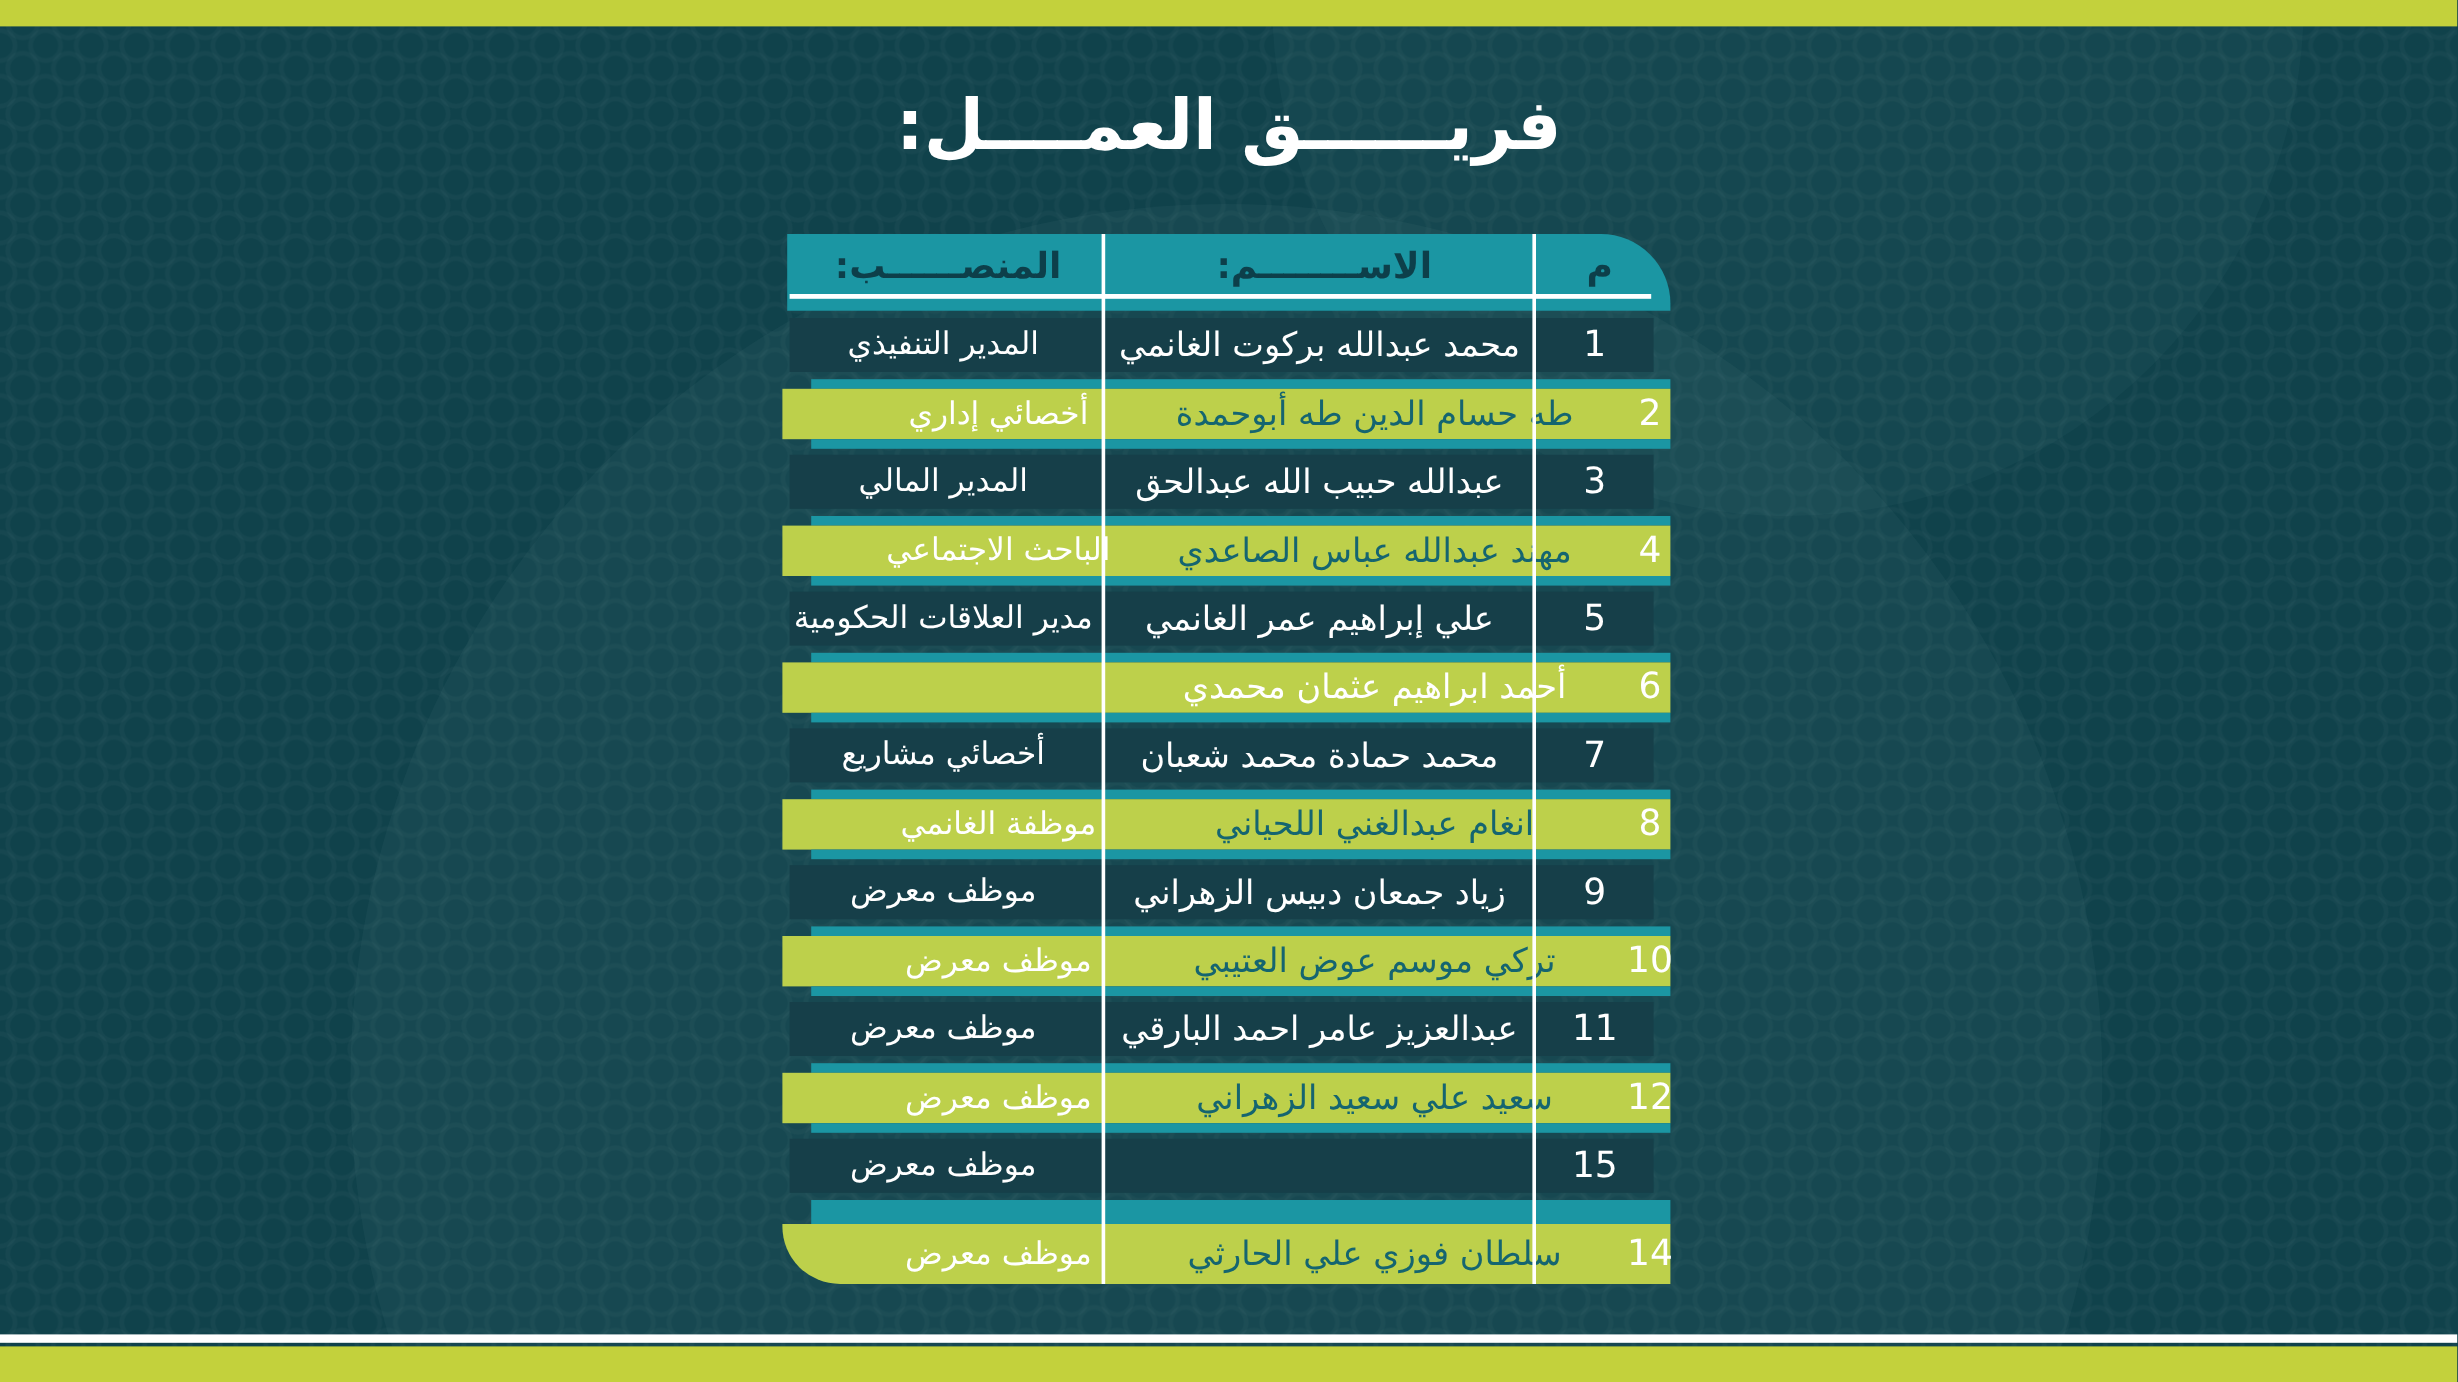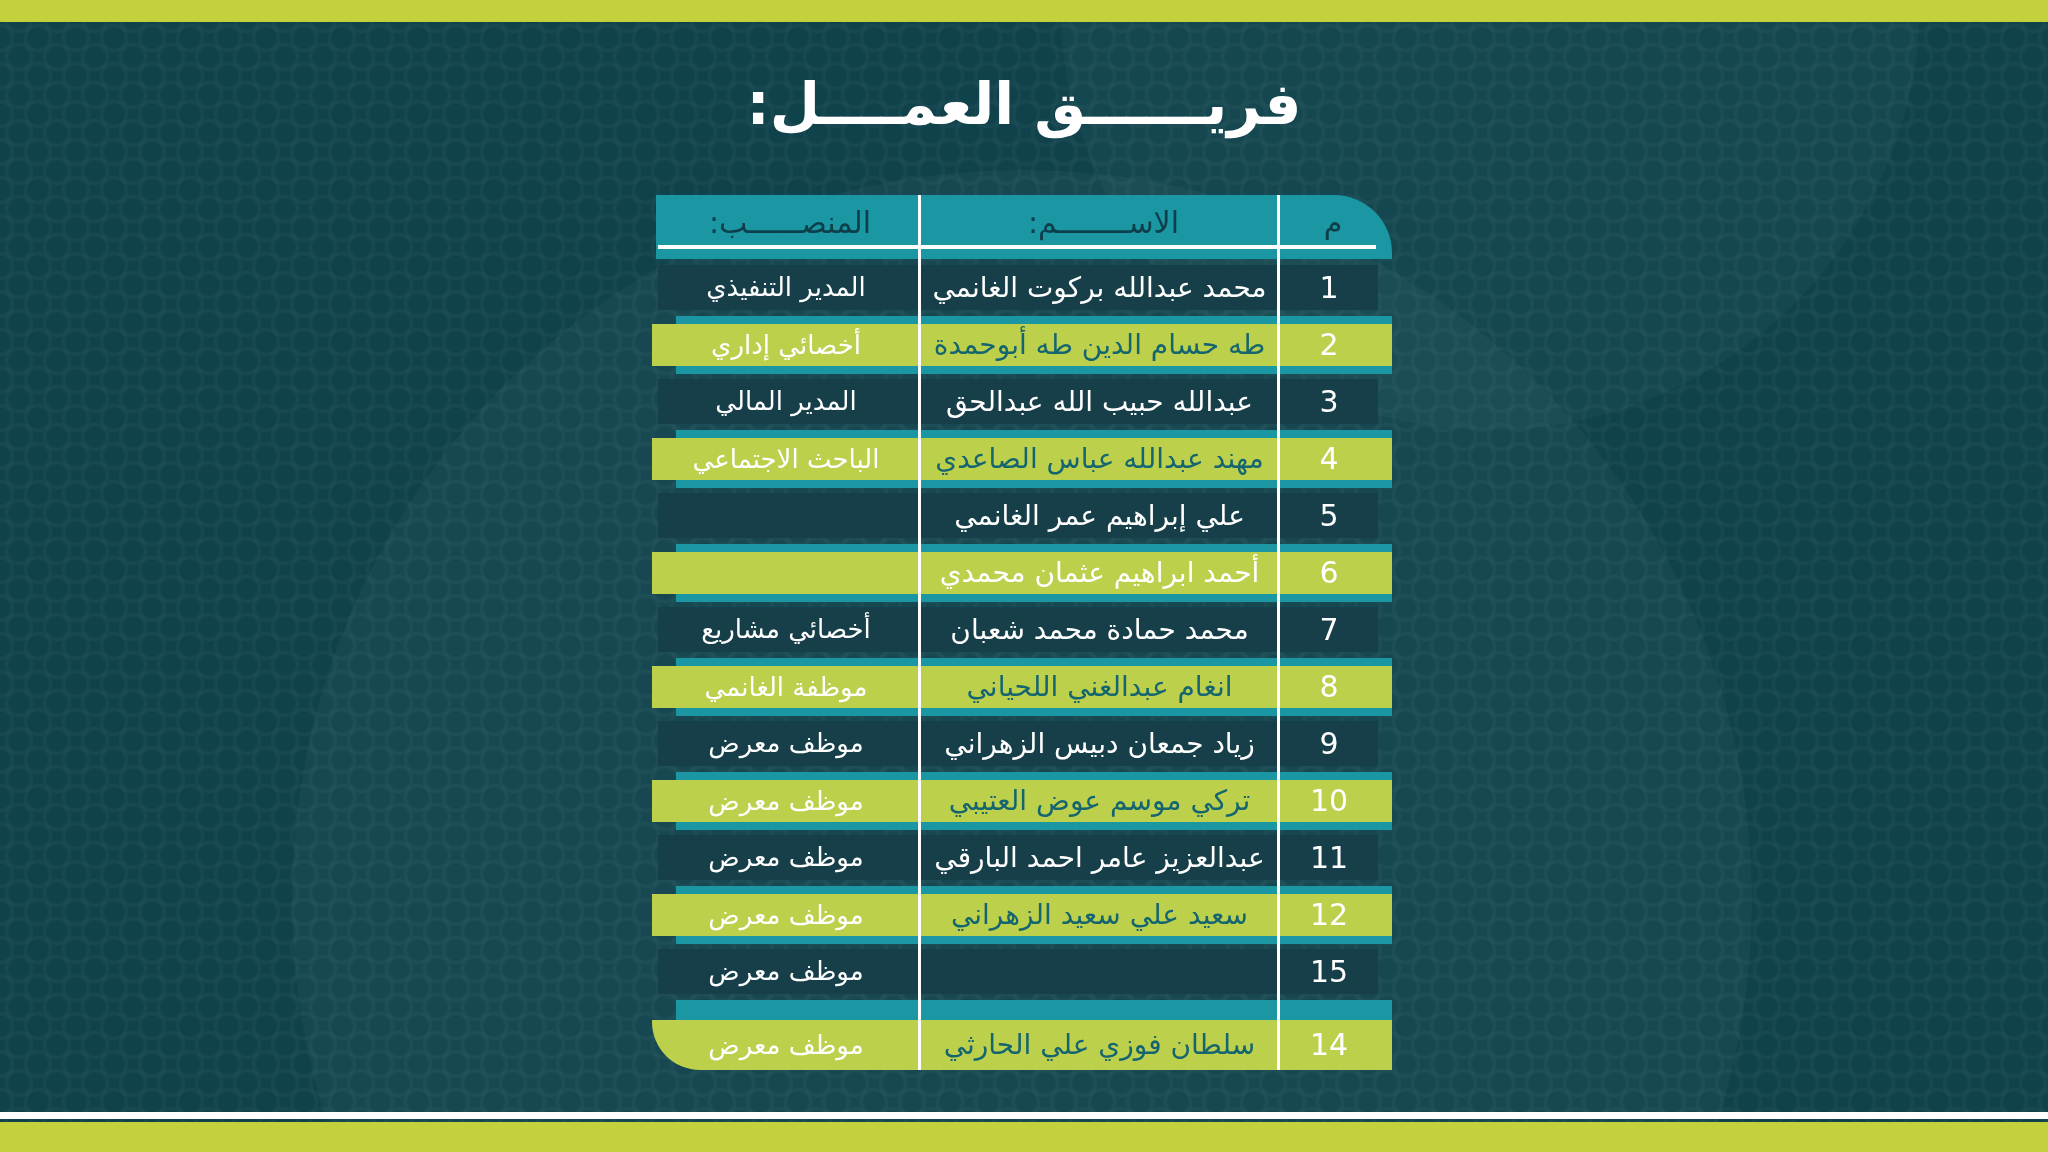--- a/index.html
+++ b/index.html
@@ -56,21 +56,21 @@
   }
 
   
   .table-header{
     position:relative;height:64px;width:736px;
     background:var(--teal);
     border-top-right-radius:58px;
   }
   .table-header .cell{
     position:absolute;top:4px;height:48px;line-height:48px;
-    color:var(--header-text);font-size:30px;font-weight:normal;text-align:center;
+    color:var(--header-text);font-size:30px;font-weight:bold;text-align:center;
   }
   .header-underline{
     position:absolute;top:50px;left:2px;width:718px;height:4px;background:var(--white);
   }
 
   
   .row-slot{position:relative;height:57px;width:740px;}
   .row-slot .bar{position:absolute;}
   .row-slot.dark .bar{top:6px;left:6px;width:720px;height:45px;background:var(--dark-row);}
   .row-slot.green .bar{top:8px;left:0;width:740px;height:42px;background:var(--lime-row);}
@@ -78,21 +78,21 @@
   .strip-top{top:0;}
   .strip-bottom{top:50px;}
 
   .row-slot.last{height:70px;}
   .row-slot.last .strip-top{top:0;height:20px;left:24px;width:716px;}
   .row-slot.last .bar{top:20px;height:50px;border-radius:0 0 0 48px;}
 
   .cell{font-weight:normal;text-align:center;white-space:nowrap;}
   .row-slot .cell{position:absolute;}
   .row-slot.dark .cell{top:6px;height:45px;line-height:45px;color:var(--white);}
-  .row-slot.green .cell{top:8px;height:42px;line-height:42px;}
+  .row-slot.green .cell{top:8px;height:42px;line-height:42px;margin-left:46px;}
   .row-slot.last .cell{top:20px;height:50px;line-height:50px;}
 
   .cell-pos{left:0;width:268px;font-size:26px;}
   .cell-name{left:268px;width:359px;font-size:28px;}
   .cell-num{left:627px;width:100px;font-size:30px;}
 
   .row-slot.green .cell-name{color:var(--green-name);}
   .row-slot.green .cell-pos{color:var(--white);}
   .row-slot.green .cell-num{color:var(--white);}
   .row-slot.green.name-white .cell-name{color:var(--white);}
@@ -152,20 +152,21 @@
     <div class="bar"></div>
     <div class="strip strip-bottom"></div>
     <div class="cell cell-pos" dir="rtl">الباحث الاجتماعي</div>
     <div class="cell cell-name" dir="rtl">مهند عبدالله عباس الصاعدي</div>
     <div class="cell cell-num" dir="rtl">4</div>
   </div>
         <div class="row-slot dark">
 
     <div class="bar"></div>
 
+    <div class="cell cell-pos" dir="rtl">مدير العلاقات الحكومية</div>
     <div class="cell cell-name" dir="rtl">علي إبراهيم عمر الغانمي</div>
     <div class="cell cell-num" dir="rtl">5</div>
   </div>
         <div class="row-slot green name-white">
     <div class="strip strip-top"></div>
     <div class="bar"></div>
     <div class="strip strip-bottom"></div>
     <div class="cell cell-name" dir="rtl">أحمد ابراهيم عثمان محمدي</div>
     <div class="cell cell-num" dir="rtl">6</div>
   </div>

